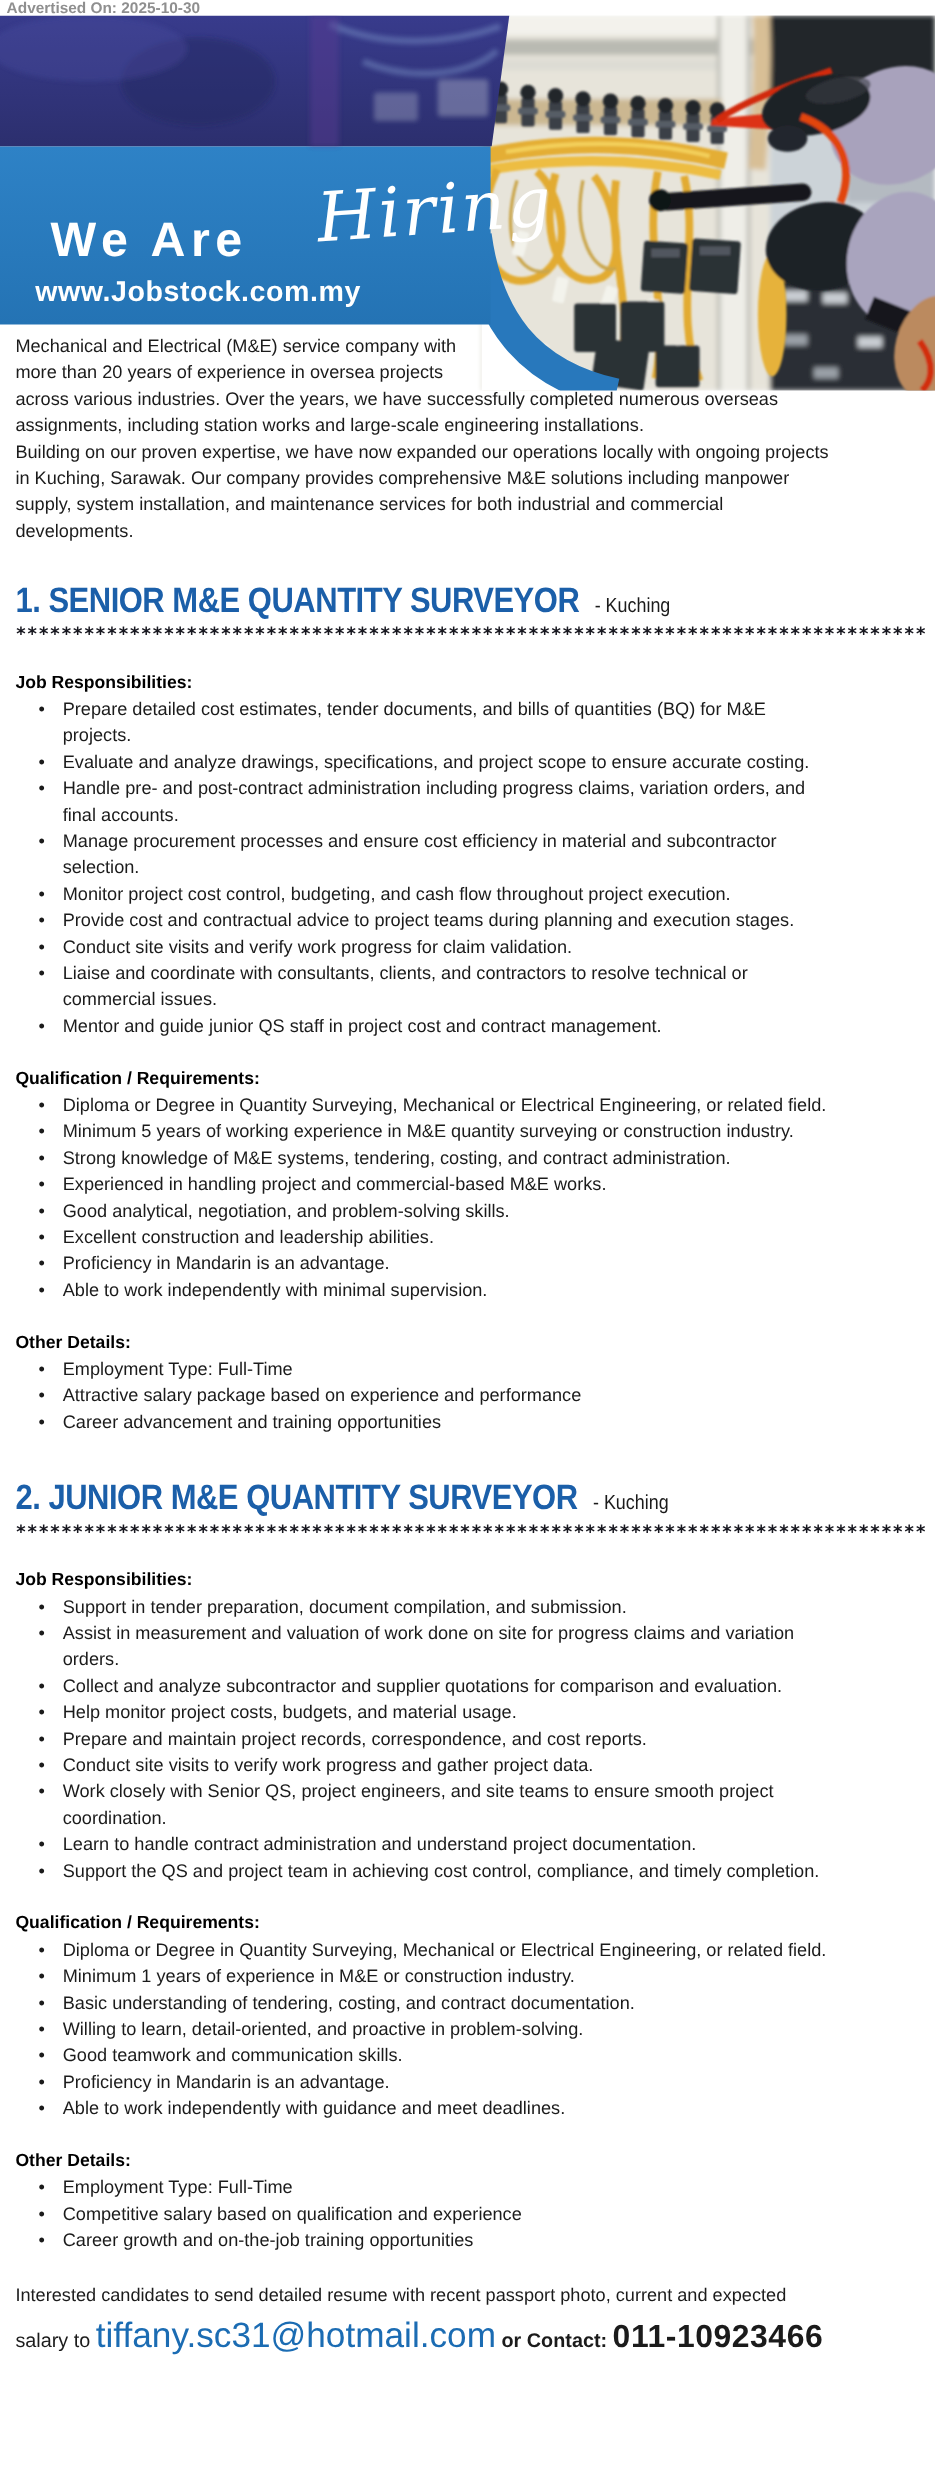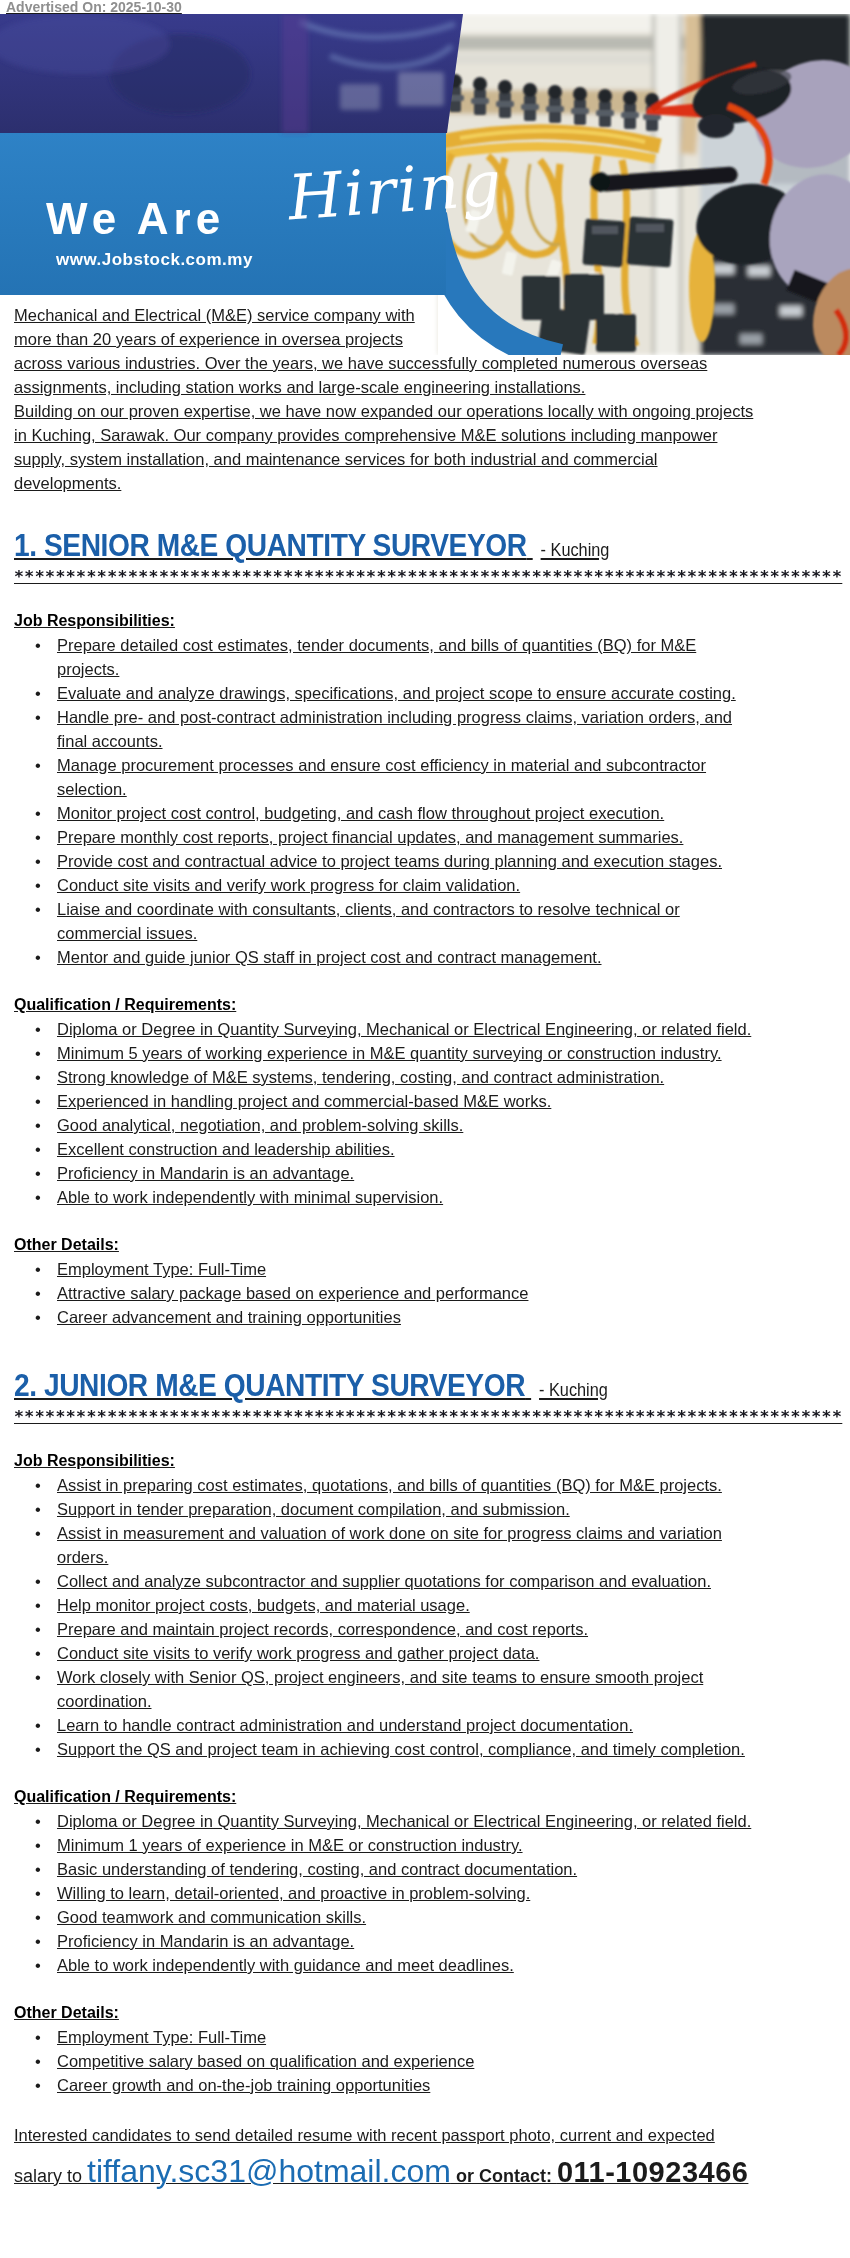--- a/index.html
+++ b/index.html
@@ -1,27 +1,27 @@
 <!DOCTYPE html>
 <html><head>
 <meta charset="utf-8">
 <style>
   html,body{margin:0;padding:0;background:#ffffff;}
   .page{position:relative;width:850px;height:2258px;margin:0 auto;background:#fff;overflow:hidden;
-        font-family:"Liberation Sans",sans-serif;color:#1b1b1b;text-decoration:underline;}
+        font-family:"Liberation Sans",sans-serif;color:#1b1b1b;}
   
   .adv{height:14px;font-size:14px;font-weight:bold;color:#8f8f8f;line-height:14px;padding-left:6px;}
   
   .banner{position:relative;width:850px;height:341px;}
   .banner svg{position:absolute;left:0;top:0;}
   .banner-text{position:absolute;left:0;top:0;width:100%;height:100%;z-index:5;text-align:center;}
   .we-are{position:absolute;left:46px;top:183px;font-size:44px;font-weight:800;color:#fff;letter-spacing:5px;line-height:1;}
   .hiring{position:absolute;left:288px;top:146px;font-family:"DejaVu Serif",serif;font-style:italic;
           font-size:62px;color:#fff;line-height:1;transform:rotate(-4deg);letter-spacing:2px;}
-  .site{position:absolute;left:56px;top:236px;font-size:17px;font-weight:bold;color:#fff;letter-spacing:.5px;}
+  .site{position:absolute;left:32px;top:236px;font-size:26px;font-weight:bold;color:#fff;letter-spacing:.5px;}
   
   .content{position:relative;margin-top:-52px;padding:0 6px 0 14px;font-size:16.5px;line-height:24px;}
   .intro{white-space:pre-line;margin:0;}
   .job{margin-top:32px;}
   .job + .job{margin-top:38px;}
   .job-title{margin:0;line-height:36px;white-space:nowrap;transform:scaleX(.88);transform-origin:0 50%;}
   .jt{font-size:32px;font-weight:bold;color:#1b5fa9;letter-spacing:-.5px;}
   .loc{font-size:18.5px;font-weight:500;color:#1b1b1b;margin-left:9px;}
   .divider{font-family:"DejaVu Sans Mono",monospace;font-size:16.5px;font-weight:bold;color:#17171f;
            letter-spacing:.42px;line-height:17px;white-space:nowrap;overflow:hidden;}
@@ -199,21 +199,20 @@
       <ul class="blist">
 
       <li>Prepare detailed cost estimates, tender documents, and bills of quantities (BQ) for M&amp;E
 projects.</li>
           <li>Evaluate and analyze drawings, specifications, and project scope to ensure accurate costing.</li>
           <li>Handle pre- and post-contract administration including progress claims, variation orders, and
 final accounts.</li>
           <li>Manage procurement processes and ensure cost efficiency in material and subcontractor
 selection.</li>
           <li>Monitor project cost control, budgeting, and cash flow throughout project execution.</li>
-          <li>Prepare monthly cost reports, project financial updates, and management summaries.</li>
           <li>Provide cost and contractual advice to project teams during planning and execution stages.</li>
           <li>Conduct site visits and verify work progress for claim validation.</li>
           <li>Liaise and coordinate with consultants, clients, and contractors to resolve technical or
 commercial issues.</li>
           <li>Mentor and guide junior QS staff in project cost and contract management.</li>
         </ul>
       <h3>Qualification / Requirements:</h3>
       <ul class="blist">
 
       <li>Diploma or Degree in Quantity Surveying, Mechanical or Electrical Engineering, or related field.</li>
@@ -236,21 +235,20 @@
 
     <section class="job">
       <h2 class="job-title">
         <span class="jt">2. JUNIOR M&amp;E QUANTITY SURVEYOR</span>
         <span class="loc">- Kuching</span>
       </h2>
       <div class="divider">********************************************************************************</div>
       <h3>Job Responsibilities:</h3>
       <ul class="blist">
 
-      <li>Assist in preparing cost estimates, quotations, and bills of quantities (BQ) for M&amp;E projects.</li>
           <li>Support in tender preparation, document compilation, and submission.</li>
           <li>Assist in measurement and valuation of work done on site for progress claims and variation
 orders.</li>
           <li>Collect and analyze subcontractor and supplier quotations for comparison and evaluation.</li>
           <li>Help monitor project costs, budgets, and material usage.</li>
           <li>Prepare and maintain project records, correspondence, and cost reports.</li>
           <li>Conduct site visits to verify work progress and gather project data.</li>
           <li>Work closely with Senior QS, project engineers, and site teams to ensure smooth project
 coordination.</li>
           <li>Learn to handle contract administration and understand project documentation.</li>

